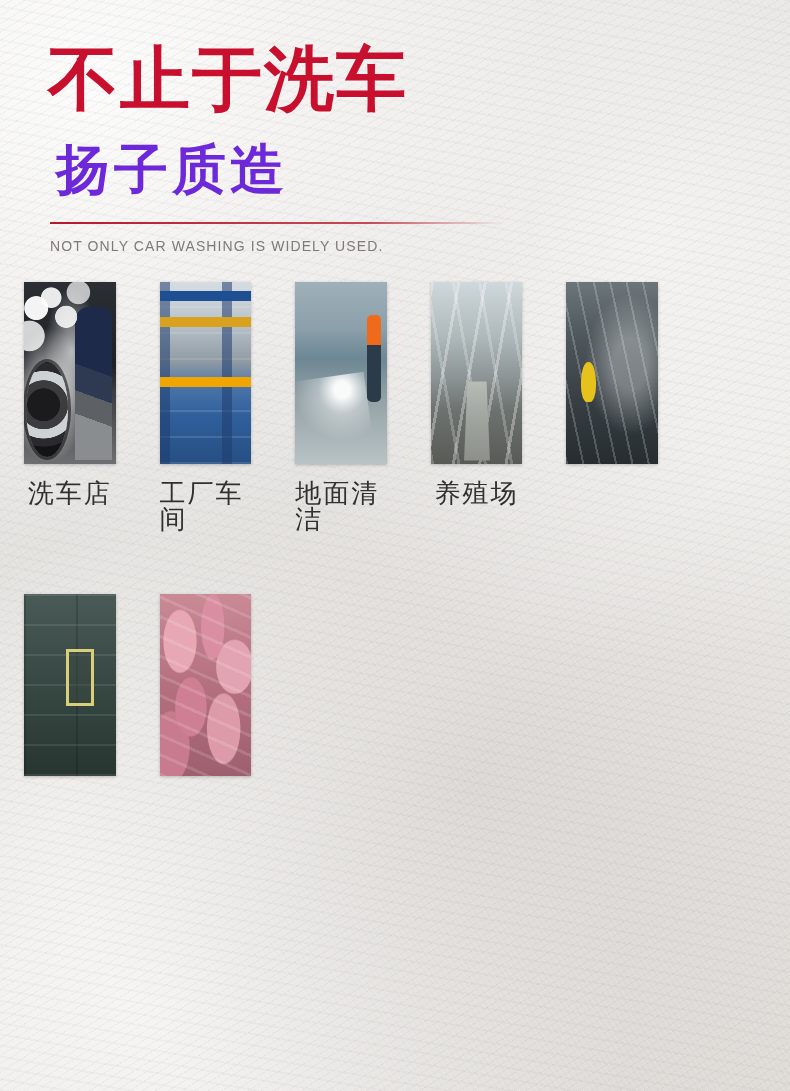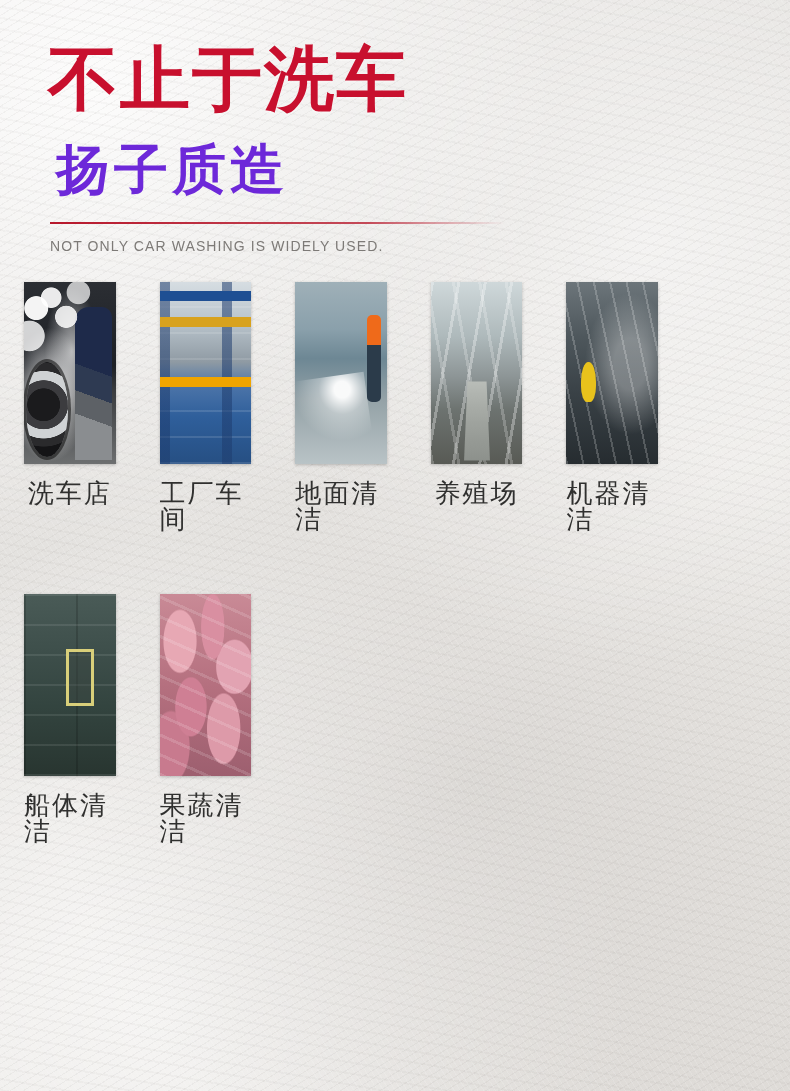--- a/index.html
+++ b/index.html
@@ -345,29 +345,26 @@
       <div class="cell">
         <div class="thumb">
           <div class="ph ph-barn"></div>
         </div>
         <div class="caption">养殖场</div>
       </div>
       <div class="cell">
         <div class="thumb">
           <div class="ph ph-machine"></div>
         </div>
-        <div class="caption">机器清洁</div>
       </div>
       <div class="cell">
         <div class="thumb">
           <div class="ph ph-ship"></div>
         </div>
-        <div class="caption">船体清洁</div>
       </div>
       <div class="cell">
         <div class="thumb">
           <div class="ph ph-veg"></div>
         </div>
-        <div class="caption">果蔬清洁</div>
       </div>
     </div>
 
 </div>
 
 </body></html>

